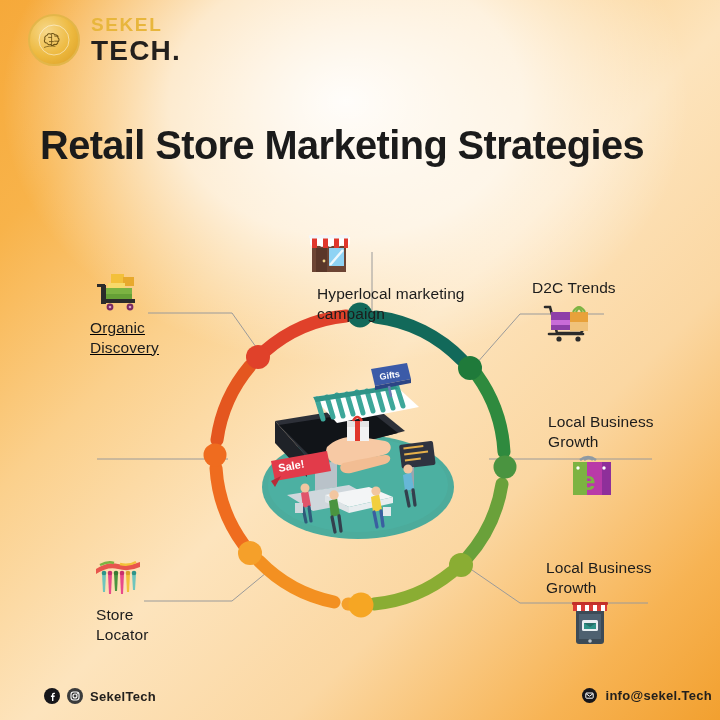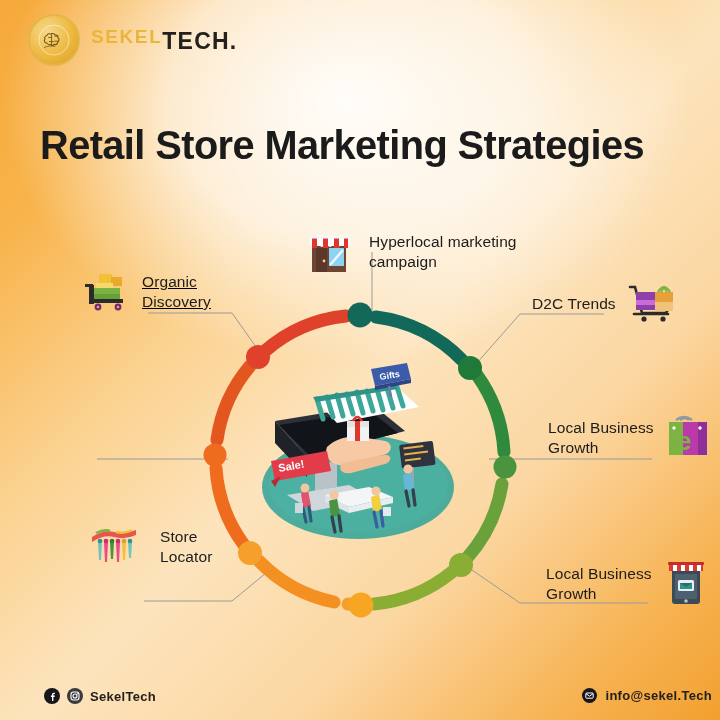--- a/index.html
+++ b/index.html
@@ -12,54 +12,54 @@
     background:
       radial-gradient(ellipse 520px 400px at 48% 14%, rgba(255,255,255,0.96) 0%, rgba(255,255,255,0.72) 34%, rgba(255,255,255,0.0) 66%),
       linear-gradient(135deg,#f6a93a 0%, #f8b34a 16%, #fbd08c 34%, #fde4bd 52%, #fbd7a2 70%, #f7b353 88%, #f2a02f 100%);
     overflow:hidden;
   }
   
   .brand{position:absolute;left:28px;top:14px;display:flex;align-items:center;gap:11px;}
   .brand-mark{width:48px;height:48px;border-radius:50%;
     background:radial-gradient(circle at 35% 32%,#f7d88a 0%,#edb93f 55%,#d99c22 100%);
     border:2px solid #e3b64a;display:flex;align-items:center;justify-content:center;}
-  .brand-words{display:flex;flex-direction:row;line-height:1;text-align:center;}
+  .brand-words{display:flex;flex-direction:column;line-height:1;}
   .brand-top{font-size:19px;font-weight:bold;letter-spacing:1.6px;color:#e8b63c;}
-  .brand-bot{font-size:23px;font-weight:bold;letter-spacing:1.2px;color:#23201d;margin-top:3px;}
+  .brand-bot{font-size:28px;font-weight:bold;letter-spacing:1.2px;color:#23201d;margin-top:3px;}
 
   .title{
     position:absolute;left:40px;top:122px;width:660px;
     font-size:41px;font-weight:bold;color:#1b1b1b;
     letter-spacing:-0.6px;font-stretch:condensed;
     transform:scaleX(0.97);transform-origin:left center;
     white-space:nowrap;
   }
 
   
   .ring-wrap{position:absolute;left:200px;top:290px;width:320px;height:330px;}
   .ring-svg{position:absolute;left:0;top:0;}
   .center-art{position:absolute;left:53px;top:55px;width:215px;height:215px;}
 
   
-  .callout{position:absolute;display:flex;align-items:center;}
+  .callout{position:absolute;display:flex;align-items:center;flex-direction:column;}
   .callout .ico{flex:0 0 auto;width:52px;height:52px;position:relative;}
   .callout .lbl{
     font-size:15.5px;line-height:1.28;color:#1c1c1c;font-weight:normal;
     white-space:pre-line;letter-spacing:0.1px;margin-left:26px;
   }
   .callout.left .lbl{text-align:left;margin-left:8px;}
   .callout.right .lbl{text-align:left;margin-right:8px;}
   .lead{position:absolute;stroke:#9a9a9a;stroke-width:1;fill:none;}
 
   
   #c-hyper{left:303px;top:228px;align-items:flex-start;}
   #c-hyper .lbl{margin-left:14px;margin-top:4px;}
   #c-organic{left:82px;top:266px;text-decoration:underline;}
   #c-gmb{left:30px;top:408px;}
-  #c-store{left:88px;top:521px;gap:12px;}
+  #c-store{left:88px;top:553px;}
   #c-d2c{left:506px;top:278px;}
   #c-lbg1{left:522px;top:412px;}
   #c-lbg2{left:520px;top:558px;}
 
   
   .footer{position:absolute;left:16px;bottom:0;width:720px;height:58px;}
   .f-left{position:absolute;left:28px;bottom:16px;display:flex;align-items:center;gap:7px;}
   .f-right{position:absolute;right:24px;bottom:17px;display:flex;gap:8px;}
   .f-txt{font-size:13px;font-weight:bold;color:#23201d;letter-spacing:0.3px;}
   .soc{width:16px;height:16px;border-radius:50%;display:inline-flex;align-items:center;justify-content:center;}

